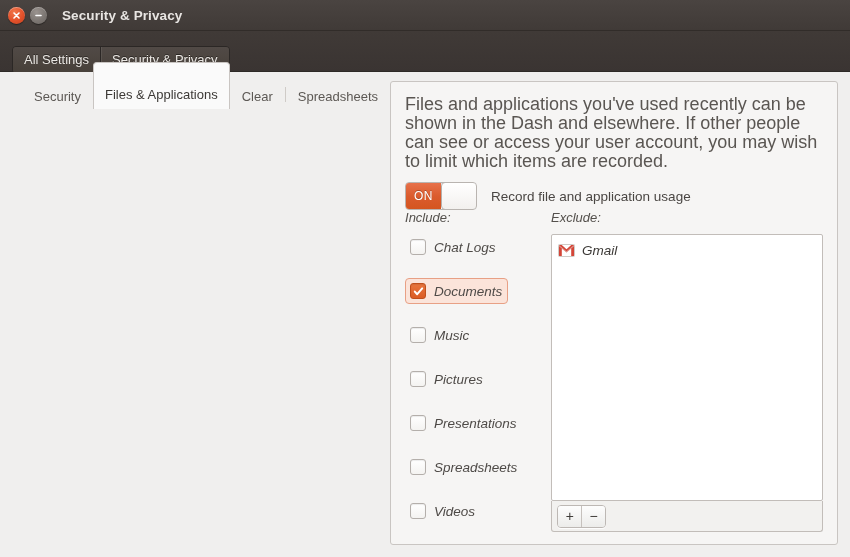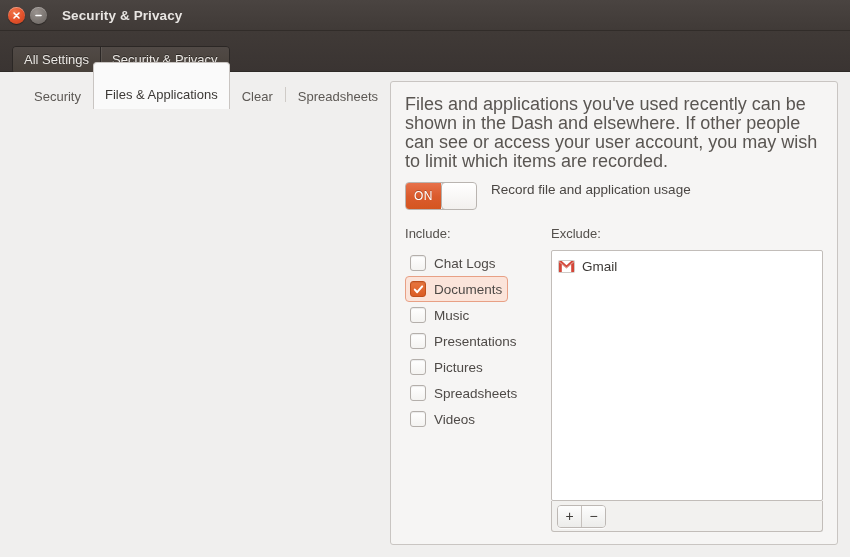--- a/index.html
+++ b/index.html
@@ -164,22 +164,21 @@
     color: #5a5652;
     font-size: 18px;
     line-height: 19px;
     margin: 0 0 11px 0;
     max-width: 790px;
   }
 
   
   .switch-row {
     display: flex;
-    align-items: flex-start;
-    margin-bottom: 16px;
+    align-items: center;
   }
   .switch {
     display: inline-flex;
     width: 70px;
     height: 26px;
     border: 1px solid #b9b4b0;
     border-radius: 4px;
     overflow: hidden;
     background: #fff;
     box-shadow: inset 0 1px 2px rgba(0,0,0,0.14);
@@ -223,20 +222,21 @@
     box-shadow: 0 1px 0 rgba(255,255,255,0.9) inset, 0 1px 1px rgba(0,0,0,0.05);
     cursor: default;
     white-space: nowrap;
   }
 
   
   .lists {
     display: flex;
     flex: 1 1 auto;
     min-height: 0;
+    font-style: italic;
   }
   .include-col {
     width: 132px;
     flex: 0 0 132px;
     display: flex;
     flex-direction: column;
   }
   .exclude-col {
     flex: 1 1 auto;
     display: flex;
@@ -248,20 +248,21 @@
     color: #54504c;
     font-size: 13px;
     margin-bottom: 8px;
     height: 16px;
   }
 
   
   .check-list {
     display: flex;
     flex-direction: column;
+    gap: 18px;
   }
   .check-item {
     display: flex;
     align-items: center;
     height: 24px;
     padding: 0 5px 0 4px;
     border: 1px solid transparent;
     border-radius: 4px;
     margin-bottom: 0px;
     align-self: flex-start;
@@ -419,26 +420,26 @@
               <span class="check-text">Documents</span>
             </div>
 
             <div class="check-item">
               <div class="cb"></div>
               <span class="check-text">Music</span>
             </div>
 
             <div class="check-item">
               <div class="cb"></div>
+              <span class="check-text">Pictures</span>
+            </div>
+
+            <div class="check-item">
+              <div class="cb"></div>
               <span class="check-text">Presentations</span>
-            </div>
-
-            <div class="check-item">
-              <div class="cb"></div>
-              <span class="check-text">Pictures</span>
             </div>
 
             <div class="check-item">
               <div class="cb"></div>
               <span class="check-text">Spreadsheets</span>
             </div>
 
             <div class="check-item">
               <div class="cb"></div>
               <span class="check-text">Videos</span>

